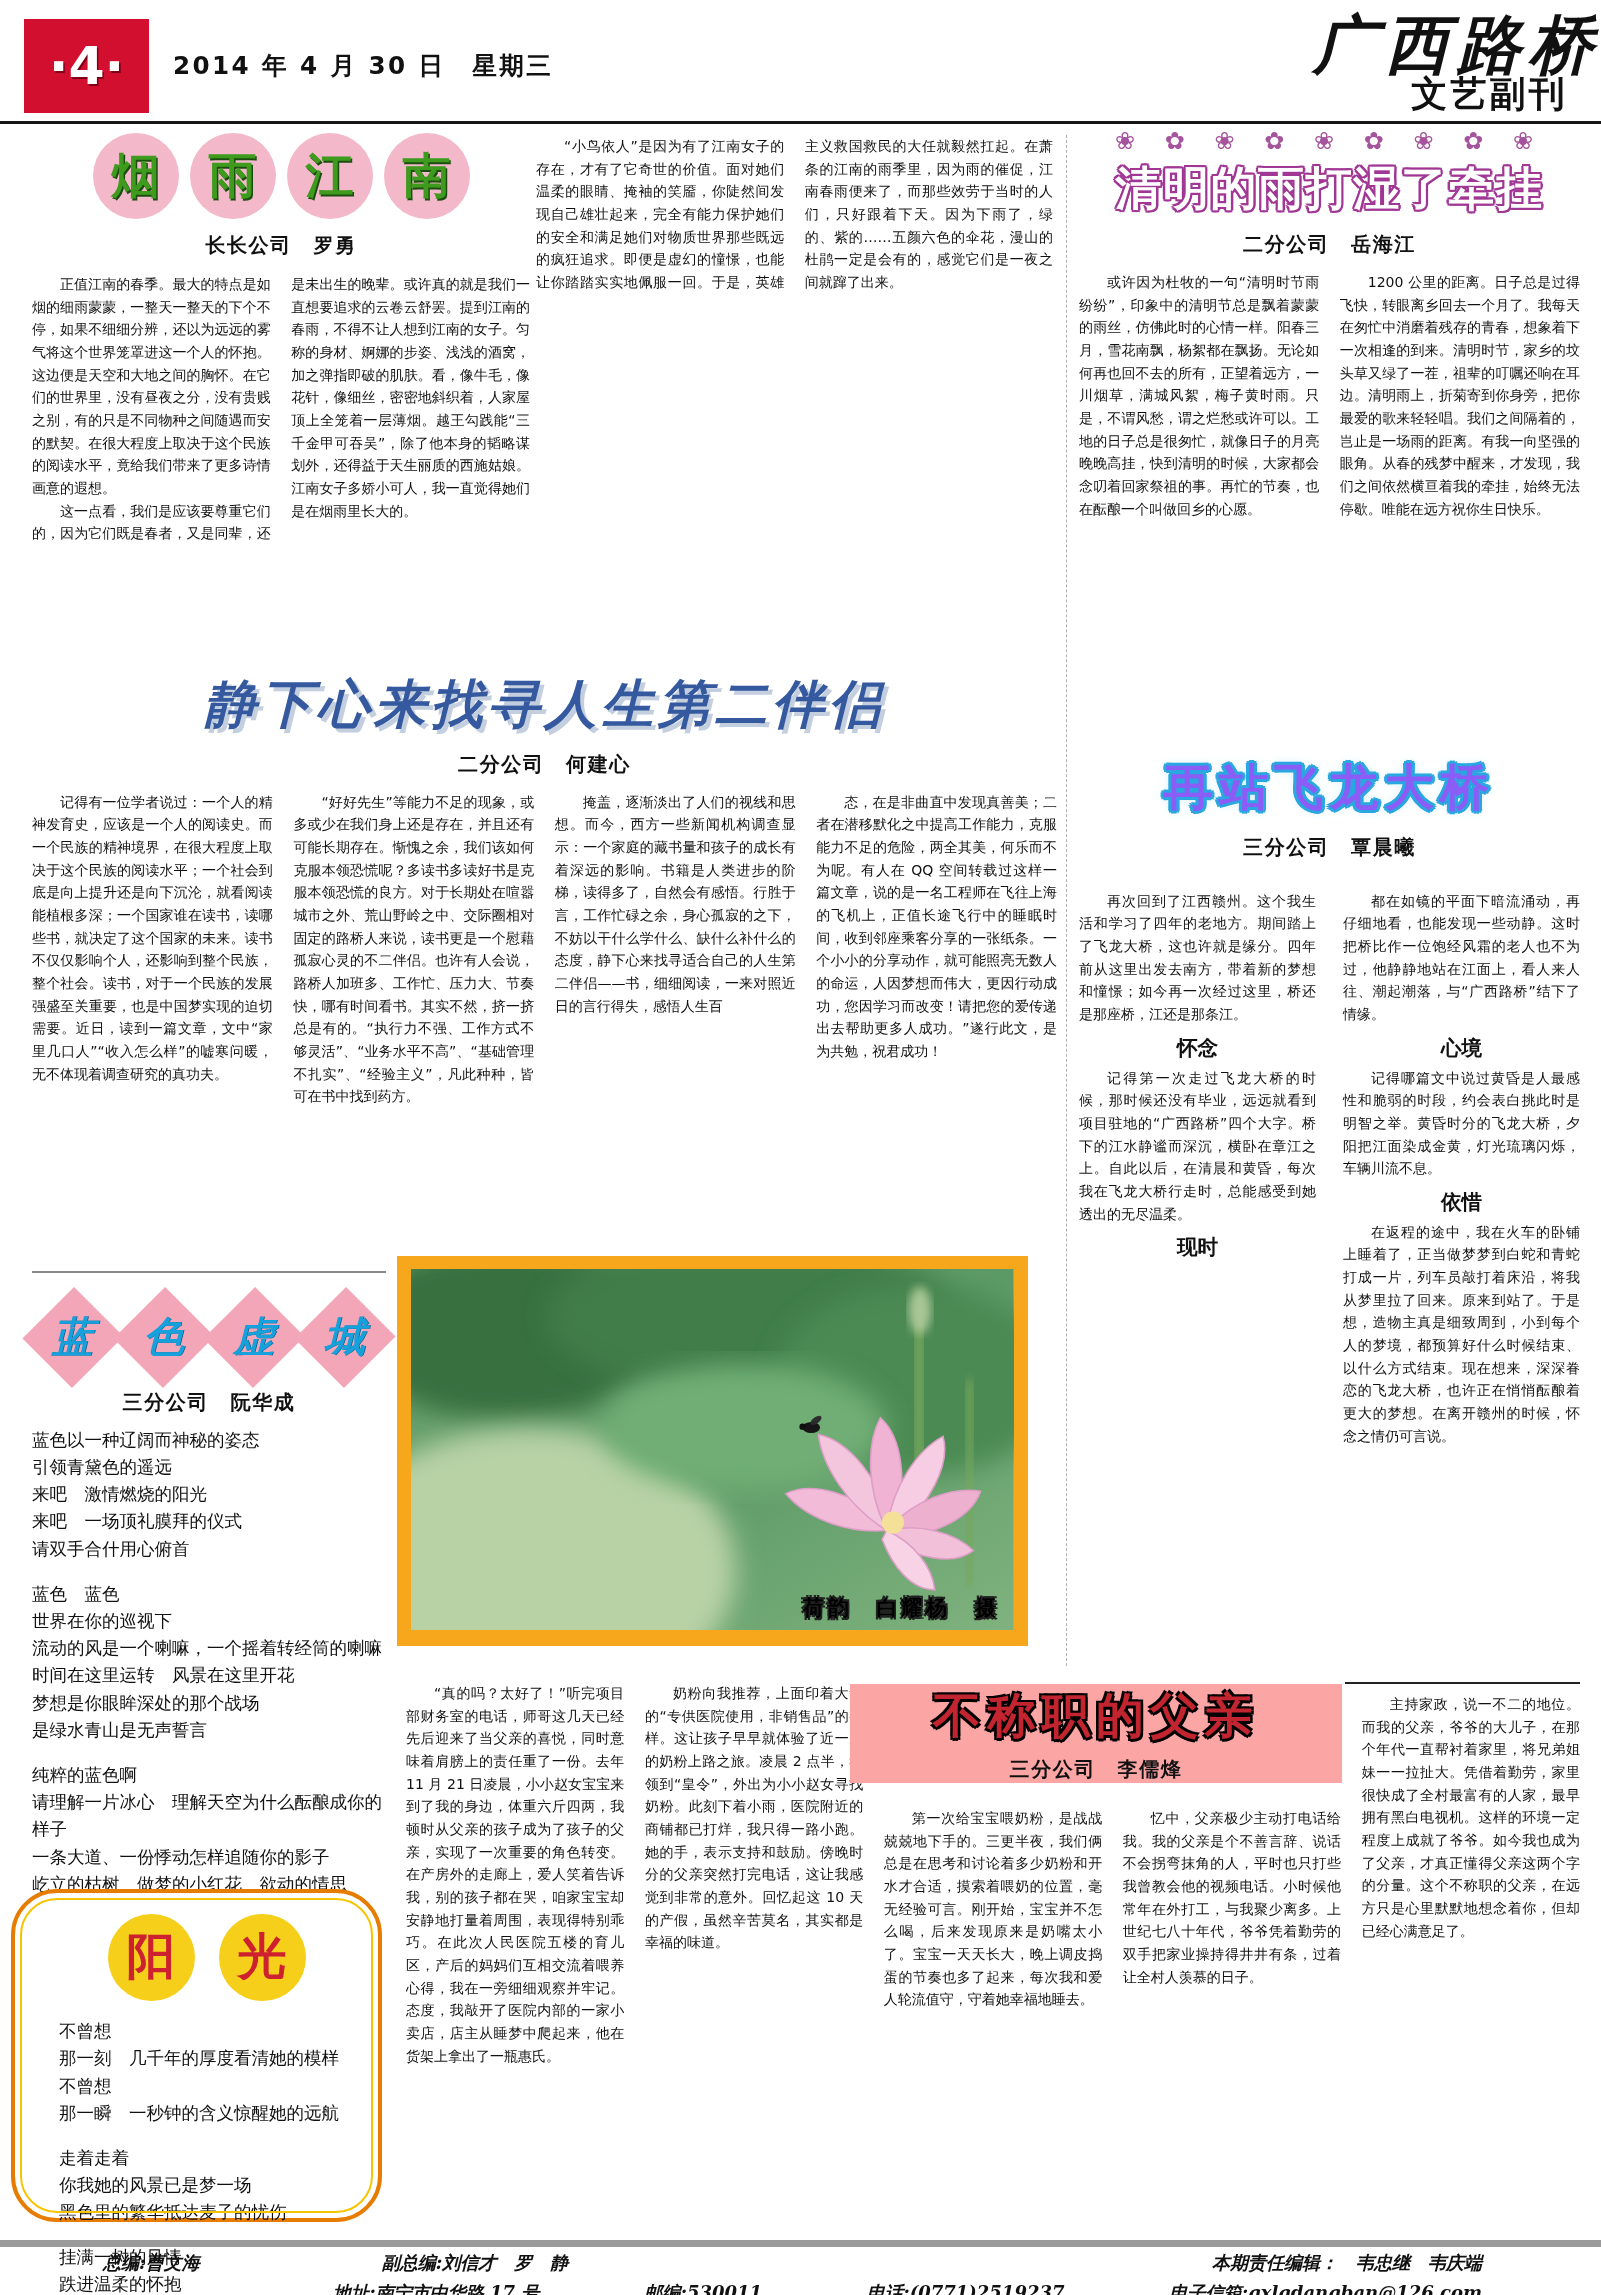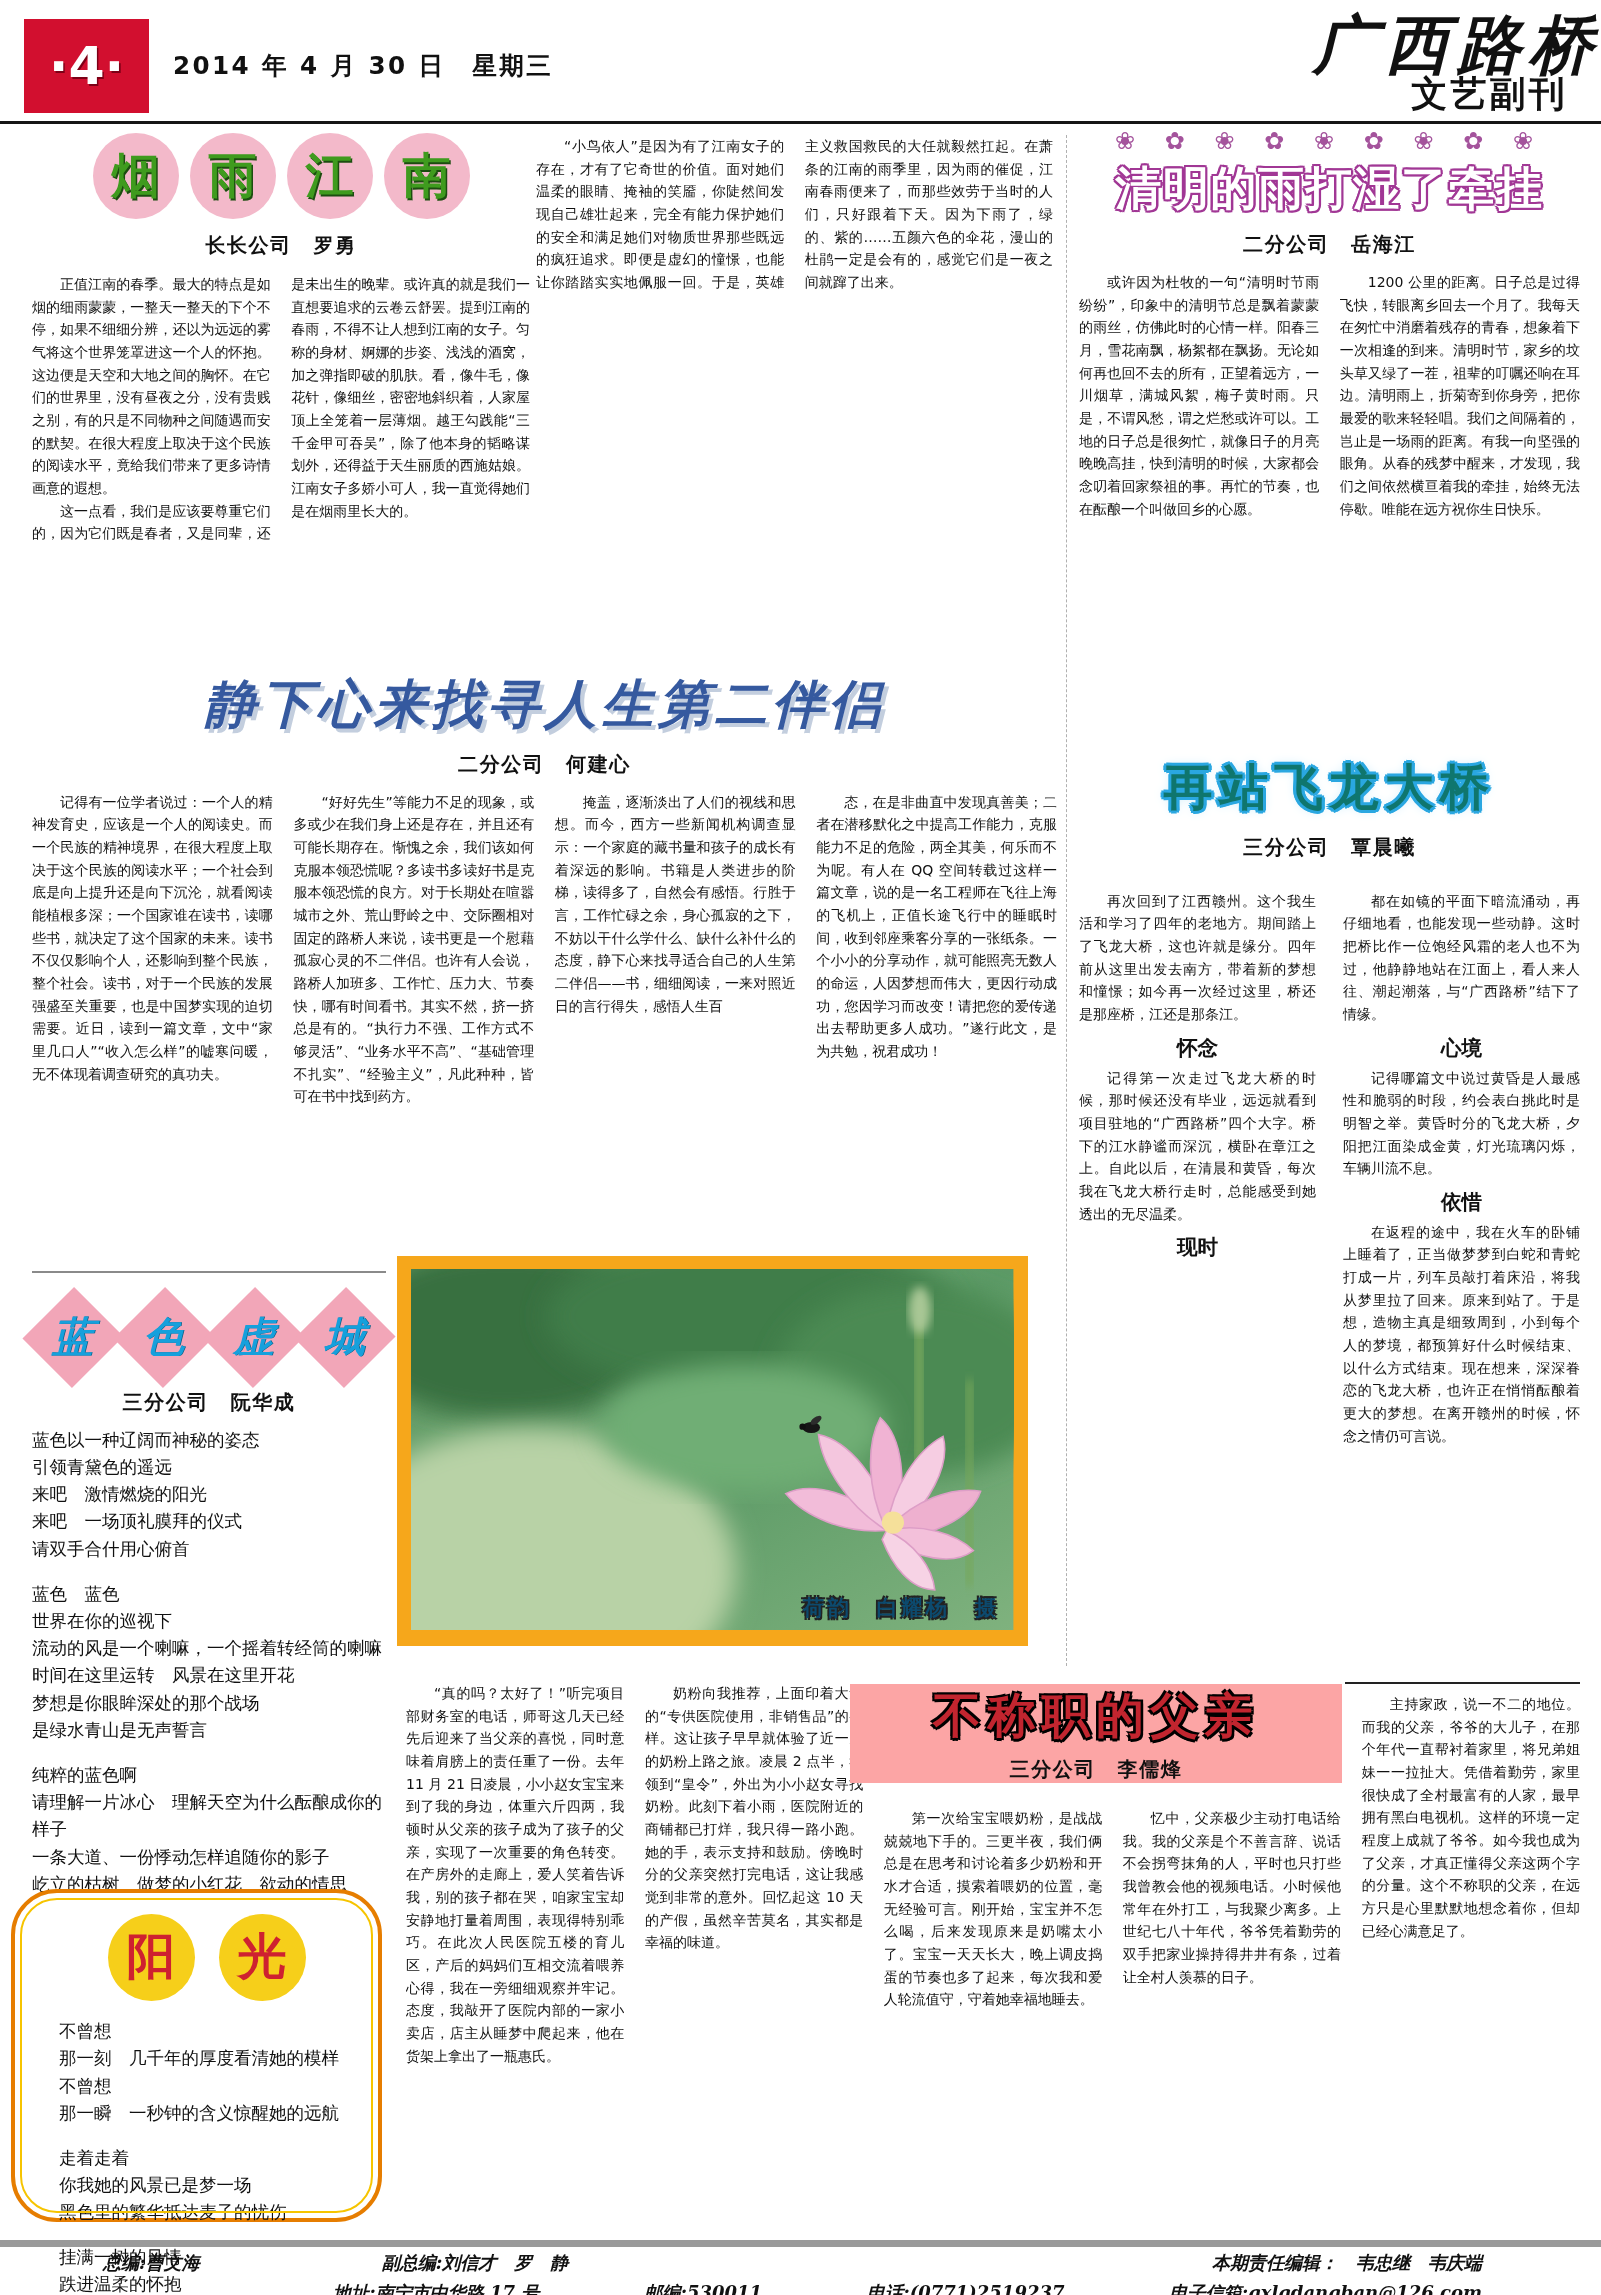--- a/index.html
+++ b/index.html
@@ -70,21 +70,21 @@
     text-align:center; font-size:52px; font-weight:900; font-style:italic;
     color:#35599f; letter-spacing:4.8px; text-shadow:4px 4px 0 #c3cede;
   }
   .jingxiaxin .byline { margin:11px 0 12.7px; }
   .jingxiaxin-cols { display:flex; gap:20.6px; }
   .jingxiaxin-cols .col { flex:1; height:449px; overflow:hidden; }
 
   
   .feilong { position:absolute; left:1079px; top:755px; width:501px; }
   .feilong-title {
-    text-align:center; font-size:49px; font-weight:900; letter-spacing:6.3px; color:#0f766e;
+    text-align:center; font-size:49px; font-weight:900; letter-spacing:6.3px; color:#8b5cf6;
     text-shadow:-2.4px -2.4px 0 #2aa7e1, 2.4px -2.4px 0 #2aa7e1, -2.4px 2.4px 0 #2aa7e1,
                  2.4px 2.4px 0 #2aa7e1, 0 3.2px 0 #2aa7e1, 0 -3.2px 0 #2aa7e1,
                  3.2px 0 0 #2aa7e1, -3.2px 0 0 #2aa7e1, 0 0 11px #bfe6f7;
   }
   .feilong .byline { margin:12.7px 0 12.7px; }
   .feilong-cols { display:flex; gap:27px; height:736px; overflow:hidden;margin-top:29px; }
   .feilong-cols .col { flex:1; }
 
   
   .lanse { position:absolute; left:32px; top:1271px; width:354px; border-top:2.4px solid #8a8a8a; padding-top:22px; }
@@ -101,21 +101,21 @@
   .poem-line { font-size:17.5px; line-height:1.56; }
   .poem-line.blank { min-height:17.5px; }
 
   
   .photo-frame {
     position:absolute; left:397px; top:1256px; width:631px; height:390px;
     background:#f6a71b; padding:12.7px 14.3px 16px 14.3px;
   }
   .photo-frame svg { width:100%; height:100%; display:block; }
   .photo-caption {
-    position:absolute; right:28.6px; bottom:24px; color:#0c4a6e; font-weight:bold;
+    position:absolute; right:28.6px; bottom:24px; color:#000000; font-weight:bold;
     font-size:21.4px; letter-spacing:3.2px;
     text-shadow:-1.6px -1.6px 0 #222, 1.6px -1.6px 0 #222, -1.6px 1.6px 0 #222, 1.6px 1.6px 0 #222;
   }
 
   
   .yangguang {
     position:absolute; left:11px; top:1889px; width:371px; height:333px;
     border:4px solid #e67d00; border-radius:46px;
     outline:2.4px solid #f6c400; outline-offset:-11px;
     padding:20.6px 24px 0 44px; background:#fff;

